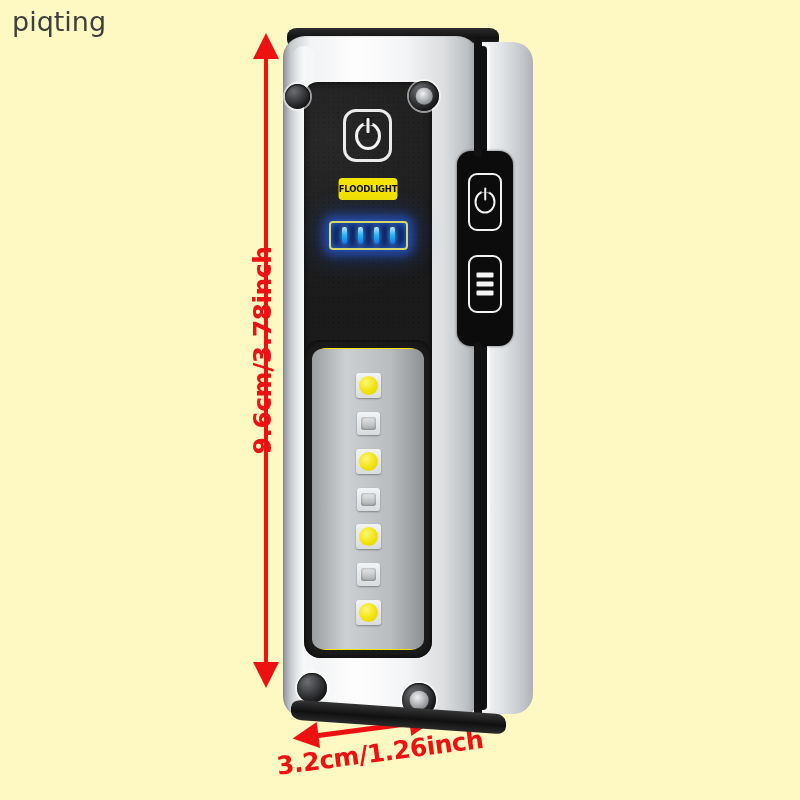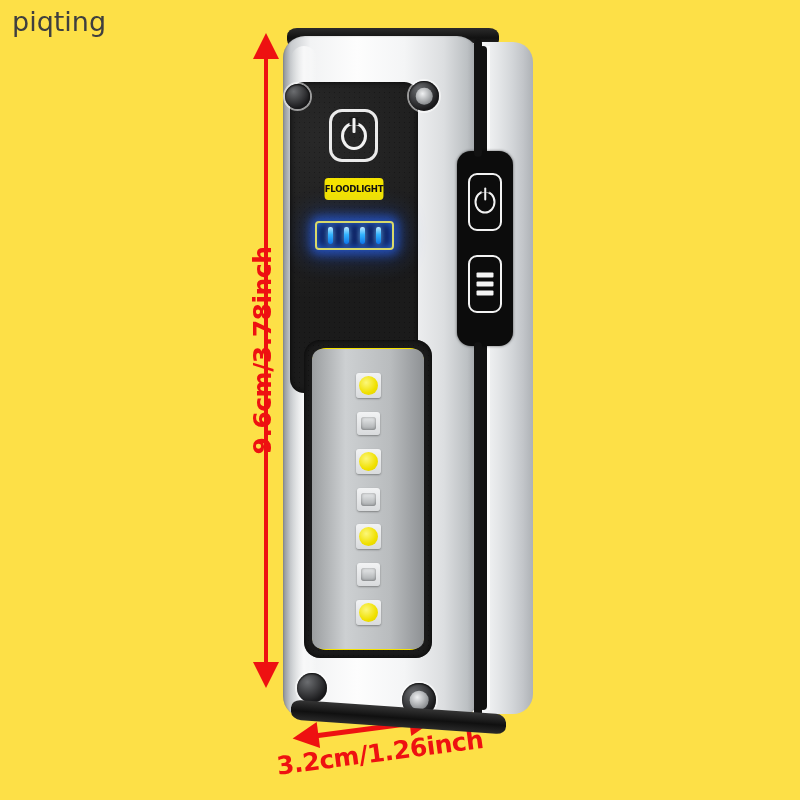--- a/index.html
+++ b/index.html
@@ -7,21 +7,21 @@
     padding: 0;
     background: #ffffff;
   }
   body {
     font-family: "Liberation Sans", sans-serif;
   }
   #stage {
     position: relative;
     width: 800px;
     height: 800px;
-    background: #fde047;
+    background: #fef9c3;
     overflow: hidden;
   }
 
   
   #watermark {
     position: absolute;
     left: 12px;
     top: 6px;
     font-size: 27px;
     color: #3f3f3f;
@@ -242,21 +242,21 @@
   .bars-glyph i {
     display: block;
     width: 17px; height: 5px;
     background: #f4f4f4;
     border-radius: 1px;
   }
 
   
   #front-panel {
     position: absolute;
-    left: 7px;
+    left: 21px;
     top: 54px;
     width: 128px;
     height: 311px;
     border-radius: 14px;
     background:
       radial-gradient(circle at 20% 18%, rgba(255,255,255,.06), transparent 60%),
       #1b1b1b;
     box-shadow: inset 0 0 6px rgba(0,0,0,.8);
   }
   #front-panel .noise {

